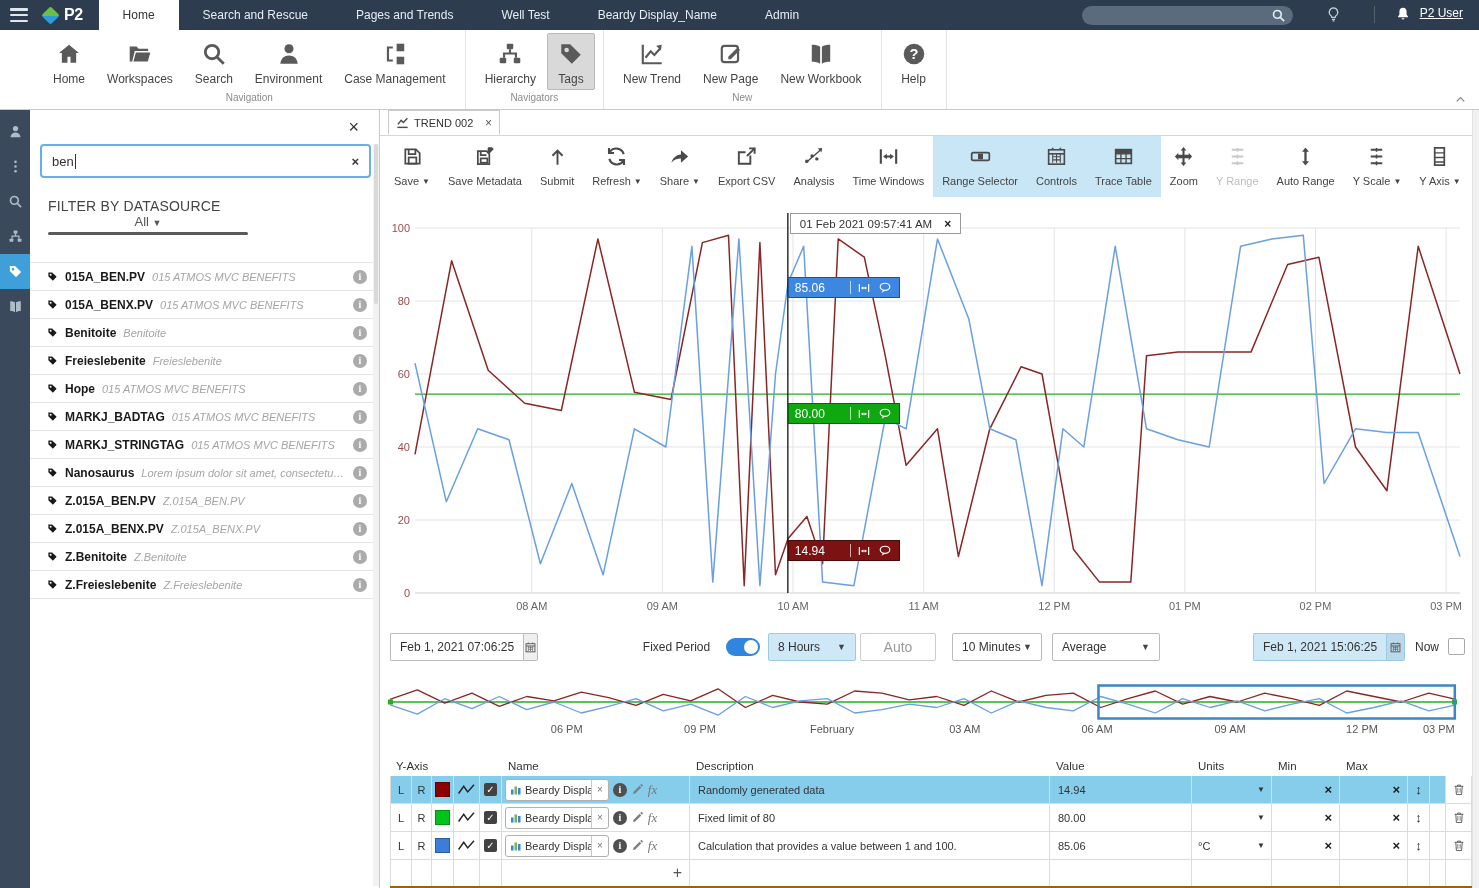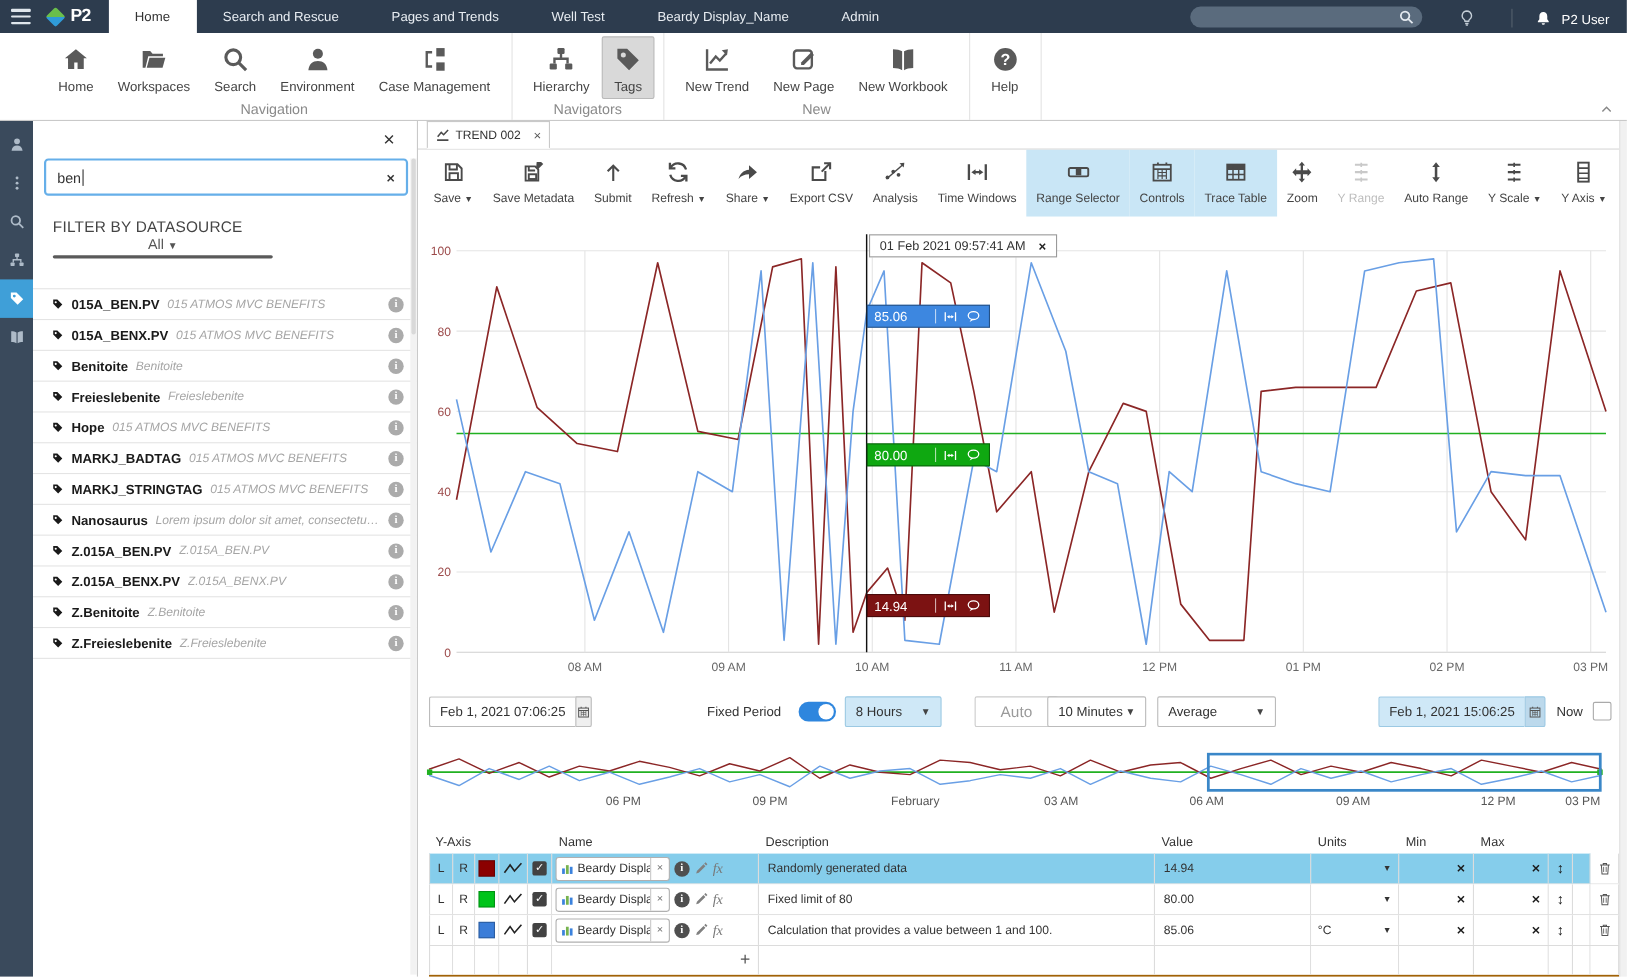--- a/index.html
+++ b/index.html
@@ -10,38 +10,38 @@
   
   .topbar{position:absolute;left:0;top:0;width:100%;height:30px;background:#2d3c4e;display:flex;align-items:center;color:#fff;z-index:30;}
   .burger{width:18px;height:14px;margin:0 8px 0 10px;display:flex;flex-direction:column;justify-content:space-between;cursor:pointer;}
   .burger i{height:2.5px;background:#dfe6ec;border-radius:1px;}
   .logo{display:flex;align-items:center;gap:7px;margin:0 16px 0 8px;}
   .logo-diamond{width:13px;height:13px;transform:rotate(45deg);background:linear-gradient(135deg,#6abf4b 50%,#2f9bd8 50%);border-radius:2px;}
   .logo-text{font-weight:bold;font-size:16px;letter-spacing:-.5px;}
   .tabs{display:flex;height:30px;}
   .tab{height:30px;line-height:30px;padding:0 24px;font-size:12px;color:#e8edf2;cursor:pointer;white-space:nowrap;}
   .tab.active{background:#fff;color:#333;}
-  .tb-right{margin-left:auto;display:flex;align-items:flex-end;}
+  .tb-right{margin-left:auto;display:flex;align-items:flex-start;text-decoration:underline;}
   .tb-search{width:198px;height:19px;background:#5a6b7d;border-radius:10px;display:flex;align-items:center;margin-right:32px;padding:0 3px 0 10px;}
   .tb-search input{flex:1;background:transparent;border:none;outline:none;color:#fff;font-size:11px;min-width:0;}
   .tb-search .ic{width:15px;height:15px;color:#e4eaf0;margin-right:4px;}
   .tb-bulb{width:17px;height:17px;color:#c3cdd6;margin-right:32px;cursor:pointer;}
   .tb-sep{width:1px;height:17px;background:#55606c;margin-right:20px;}
   .tb-bell{width:16px;height:16px;color:#fff;margin-right:9px;cursor:pointer;}
   .tb-user{font-size:12px;margin-right:16px;cursor:pointer;}
 
   
   .ribbon{position:absolute;left:0;top:30px;width:100%;height:80px;background:#fff;border-bottom:1px solid #c9c9c9;display:flex;align-items:stretch;padding-left:34px;box-sizing:border-box;z-index:20;}
   .rgroup{display:flex;flex-direction:column;align-items:center;padding:3px 8px 0;border-right:1px solid #e3e3e3;}
   .rrow{display:flex;align-items:flex-start;flex:1;}
   .rbtn{display:flex;flex-direction:column;align-items:center;gap:5px;padding:7px 10px 3px;border:1px solid transparent;border-radius:2px;color:#444;cursor:pointer;}
   .rbtn.active{background:#d9d9d9;border-color:#b9b9b9;}
   .rbtn .ric{width:26px;height:26px;color:#5a5a5a;}
   .rbtn .rlbl{font-size:12px;white-space:nowrap;}
-  .rcap{font-size:13px;color:#8a8a8a;padding:2px 0 4px;min-height:13px;text-align:right;}
+  .rcap{font-size:10px;color:#8a8a8a;padding:2px 0 4px;min-height:13px;text-align:right;}
   .ribbon-collapse{position:absolute;right:12px;bottom:3px;width:13px;height:13px;color:#888;cursor:pointer;}
 
   
   .strip{position:absolute;left:0;top:110px;width:30px;bottom:0;background:#3a4a5c;display:flex;flex-direction:column;align-items:center;padding-top:4px;box-sizing:border-box;z-index:10;}
   .sitem{width:30px;height:35px;display:flex;align-items:center;justify-content:center;color:#aebbc8;cursor:pointer;}
   .sitem.active{background:#3f9fd8;color:#fff;}
   .sitem .ic{width:15px;height:15px;}
 
   
   .panel{position:absolute;left:30px;top:110px;width:350px;bottom:0;background:#fff;border-right:1px solid #c9c9c9;box-sizing:border-box;z-index:10;}
@@ -796,21 +796,21 @@
         </div>
     </div>
     <div class="ctrl-abs" style="left:255px;top:7px;width:83px;text-align:center;">Fixed Period</div>
     <div class="ctrl-abs toggle" style="left:346px;top:5px;">
         <span class="knob"></span>
       </div>
     <div class="ctrl-abs fsel blue" style="left:388px;top:0;width:88px;">
       <span>8 Hours</span>
         <span class="dropcaret">▼</span>
     </div>
-    <div class="ctrl-abs autobtn" style="left:506px;top:0;width:76px;">Auto</div>
+    <div class="ctrl-abs autobtn" style="left:480px;top:0;width:76px;">Auto</div>
     <div class="ctrl-abs fsel" style="left:572px;top:0;width:90px;">
       <span>10 Minutes</span>
         <span class="dropcaret">▼</span>
     </div>
     <div class="ctrl-abs fsel" style="left:672px;top:0;width:108px;">
       <span>Average</span>
         <span class="dropcaret">▼</span>
     </div>
     <div class="ctrl-abs dategrp" style="left:873px;top:0;width:152px;">
       <div class="dateval blue">Feb 1, 2021 15:06:25</div>

